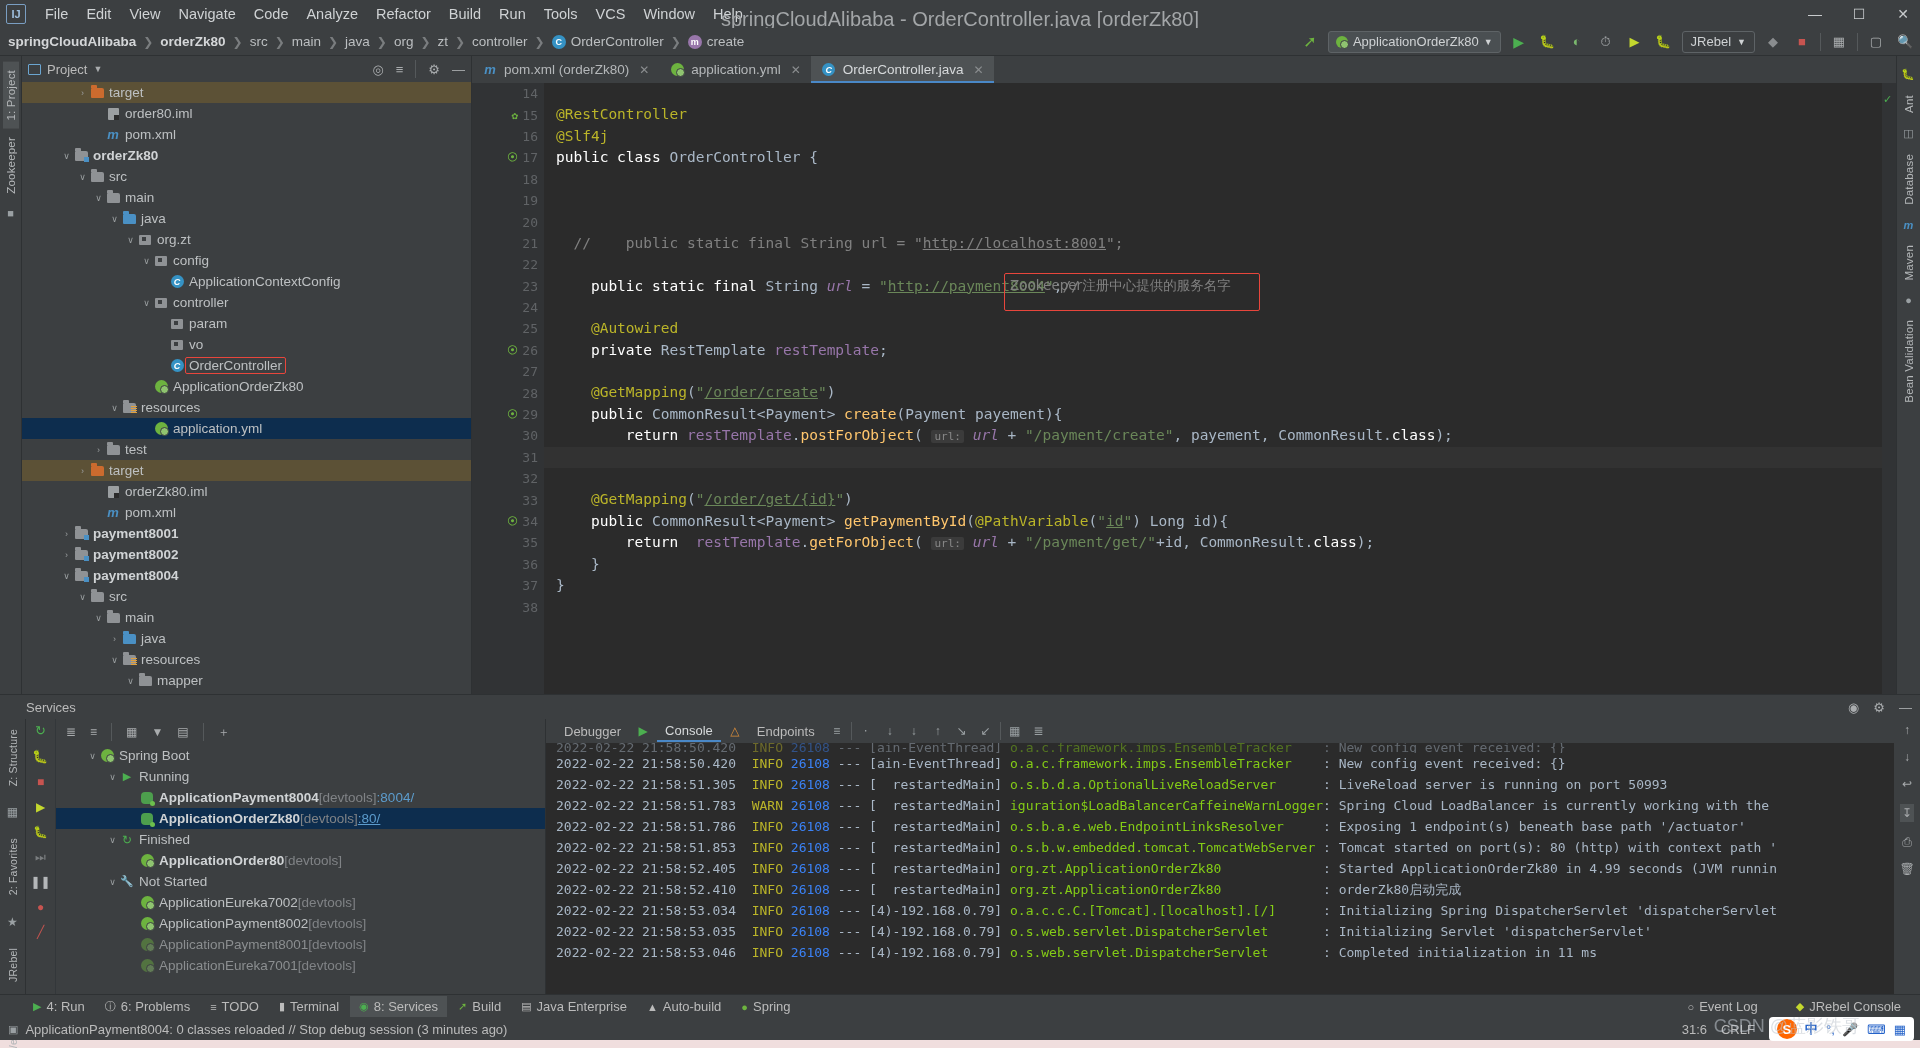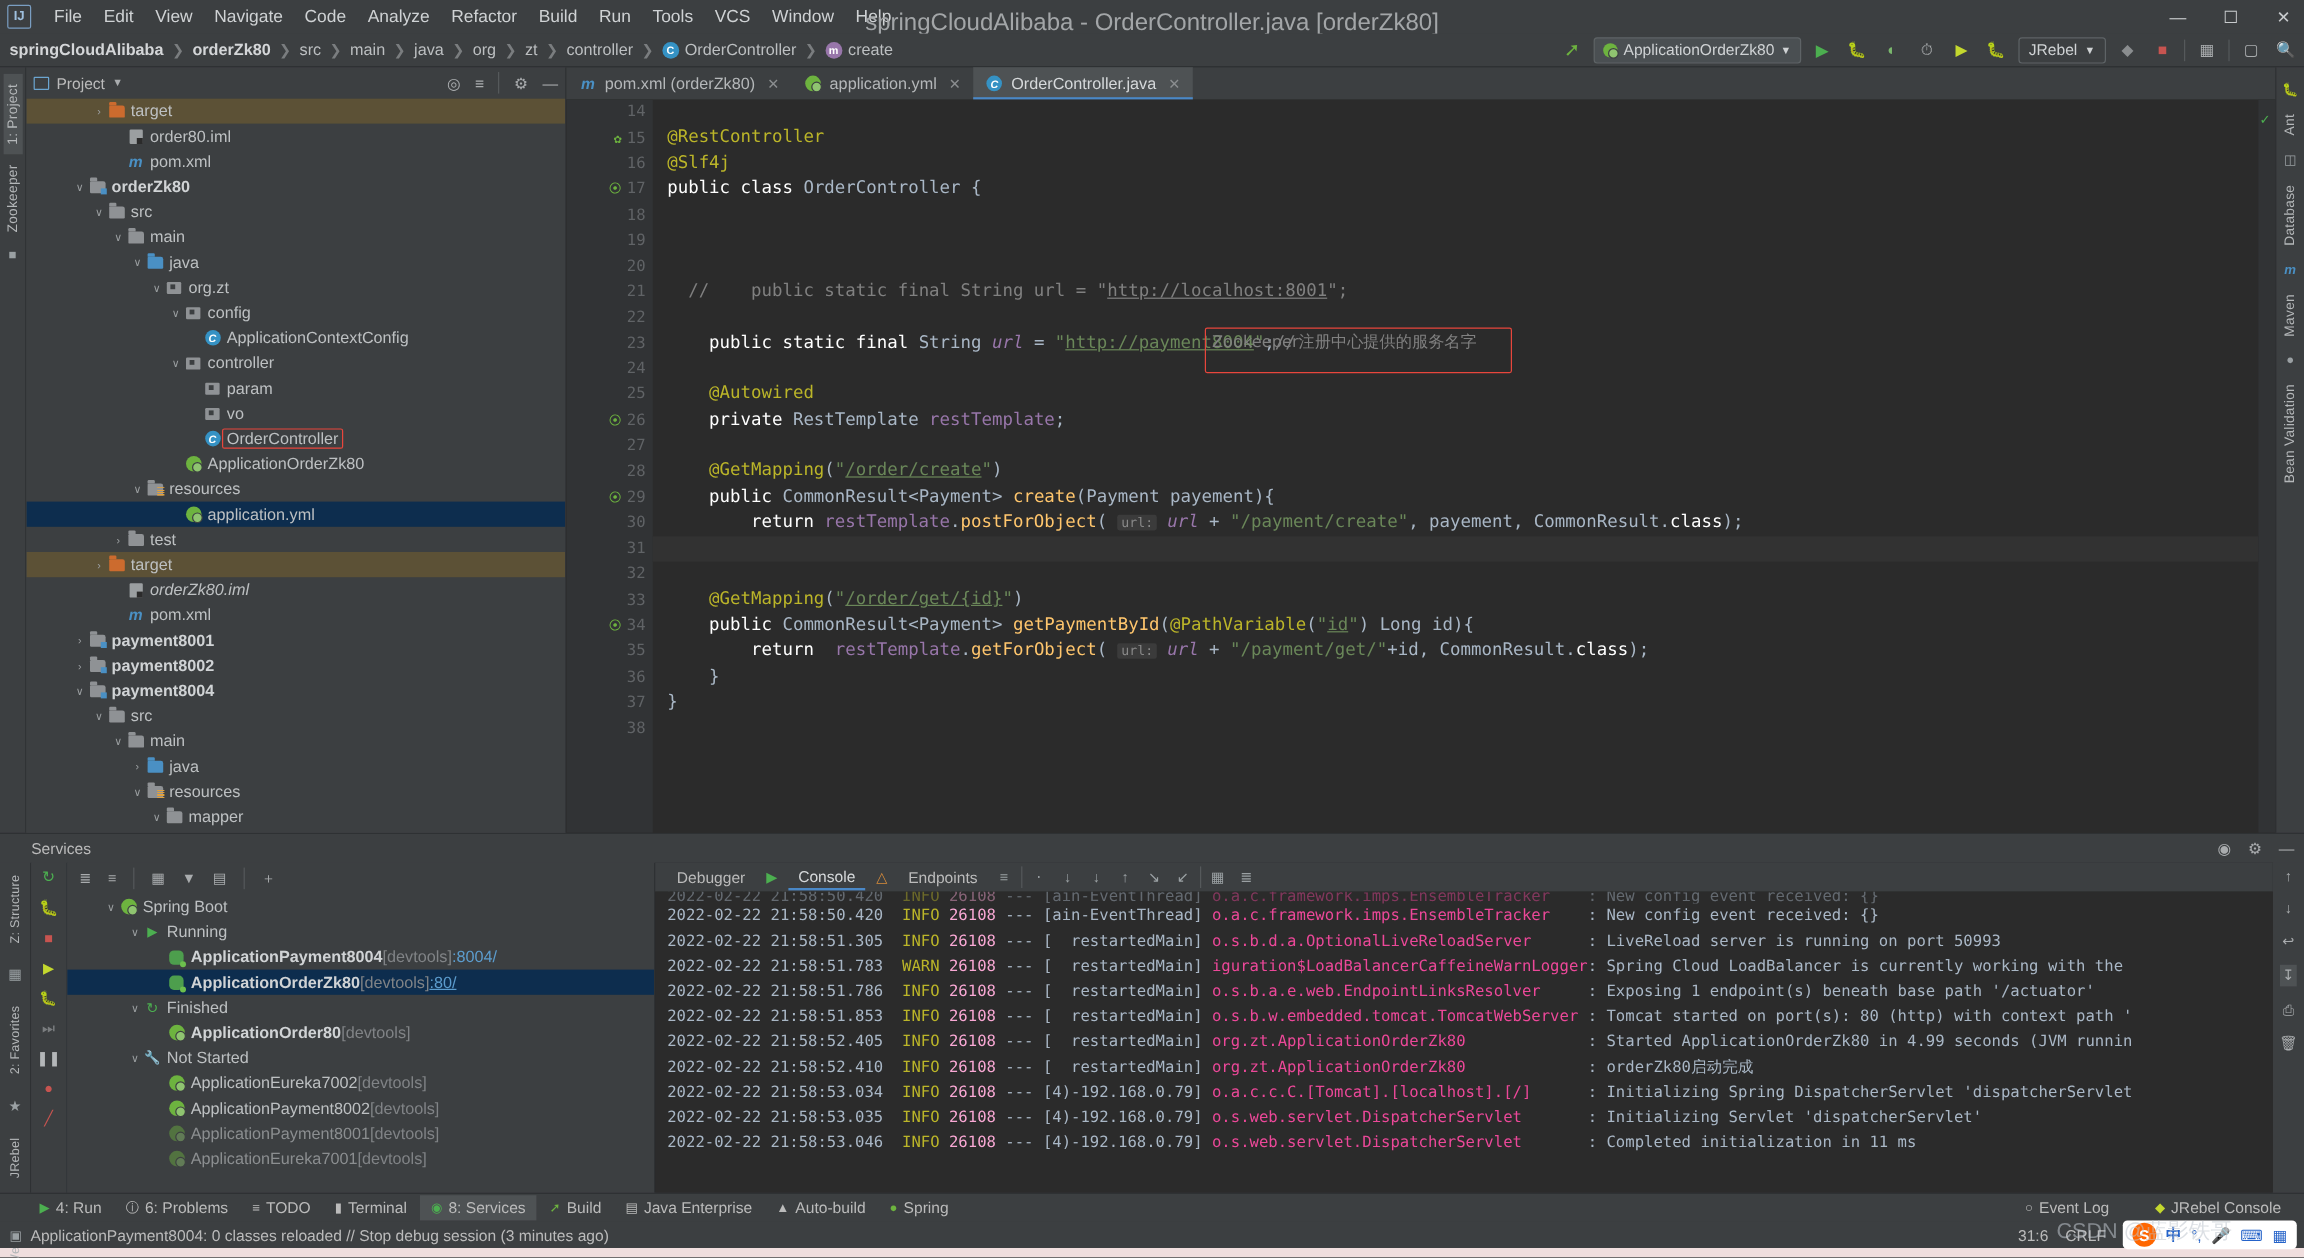--- a/index.html
+++ b/index.html
@@ -132,22 +132,22 @@
   .bug:after{content:"";position:absolute;right:-2px;bottom:-2px;width:5px;height:5px;border-radius:50%;background:#6dbf4d;}
   .console{ flex:1; display:flex; flex-direction:column; min-width:0; background:#2b2b2b;}
   .conhdr{ height:24px; flex:0 0 24px; display:flex; align-items:center; gap:4px; padding-left:10px;
            background:#3c3f41; font-size:13px; color:#bbbbbb;}
   .conhdr .ct{ padding:2px 8px; }
   .conhdr .ct.active{ color:#d6d9db; border-bottom:2px solid #4a88c7; }
   .conhdr .ic{ width:20px; text-align:center; color:#9aa0a3; font-size:12px;}
   .logarea{ flex:1; position:relative; overflow:hidden; background:#2b2b2b;
             font-family:"DejaVu Sans Mono", monospace; font-size:13px; line-height:21px; padding-left:10px;}
   .lrow{ height:21px; white-space:pre; color:#a9b7c6;}
-  .lts{ color:#a9b7c6;} .linfo{ color:#bbb529;} .lwarn{ color:#bbb529;} .lpid{ color:#f9a8d4;}
-  .lthr{ color:#a9b7c6;} .lcls{ color:#ec4899;} .lmsg{ color:#a9b7c6;}
+  .lts{ color:#a9b7c6;} .linfo{ color:#bbb529;} .lwarn{ color:#bbb529;} .lpid{ color:#3b82f6;}
+  .lthr{ color:#a9b7c6;} .lcls{ color:#84cc16;} .lmsg{ color:#a9b7c6;}
   .conright{ width:26px; flex:0 0 26px; background:#3c3f41; display:flex; flex-direction:column;
              align-items:center; padding-top:4px; gap:13px; color:#a9acae; font-size:12px;}
 
   
   .toolwin{ height:24px; flex:0 0 24px; background:#3c3f41; display:flex; align-items:center;
             padding-left:24px; font-size:13px; gap:2px; position:relative; border-top:1px solid #2e3133;}
   .twbtn{ display:flex; align-items:center; gap:5px; padding:3px 9px; color:#bbbbbb; }
   .twbtn.active{ background:#4e5254; }
   .twright{ position:absolute; right:10px; display:flex; gap:20px; align-items:center; color:#bbbbbb;}
   .statusbar{ height:22px; flex:0 0 22px; background:#3c3f41; display:flex; align-items:center;
@@ -411,21 +411,21 @@
             </span>
             <span class="lbl">test</span>
           </div>
           <div class="trow tgt" style="padding-left: 54px;">
             <span class="arrow">›</span>
             <span class="ticon">
               <i class="folder orange"></i>
             </span>
             <span class="lbl">target</span>
           </div>
-          <div class="trow" style="padding-left: 70px; font-style: italic;">
+          <div class="trow" style="padding-left: 70px;">
             <span class="arrow"></span>
             <span class="ticon">
               <i class="iml"></i>
             </span>
             <span class="lbl">orderZk80.iml</span>
           </div>
           <div class="trow" style="padding-left: 70px;">
             <span class="arrow"></span>
             <span class="ticon">
               <i class="mvn">m</i>

